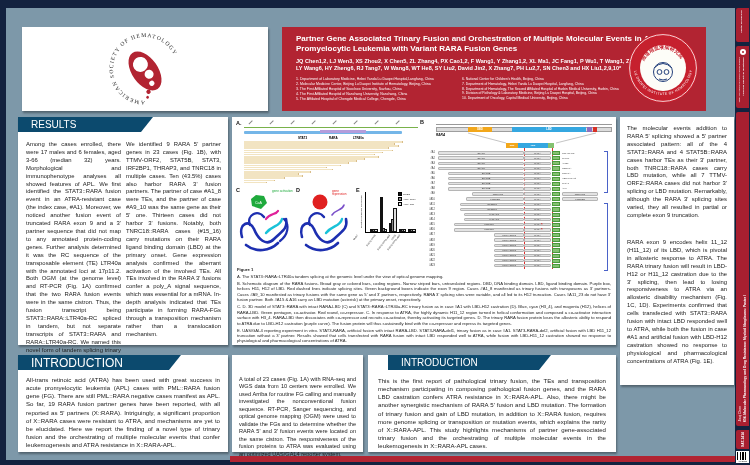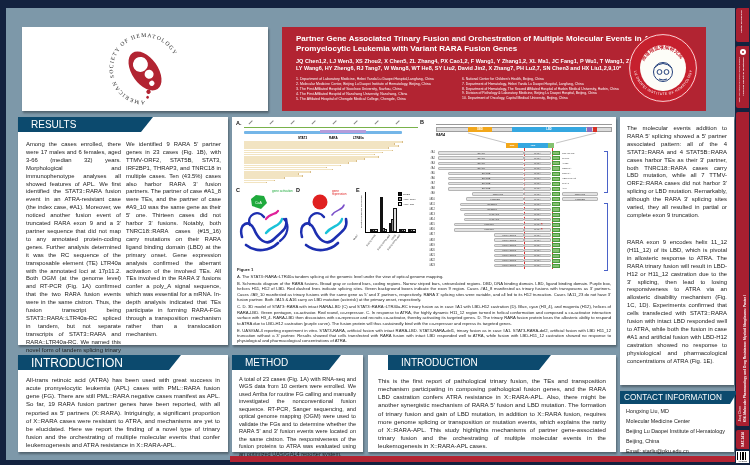--- a/index.html
+++ b/index.html
@@ -411,39 +411,28 @@
     <div style="position:absolute;left:7px;top:8px;width:100px" class="bodytxt">The molecular events addition to RARA 5' splicing showed a 5' partner associated pattern: all of the 4 STAT3::RARA and 4 STAT5B::RARA cases harbor TEs as their 3' partner, both TNRC18::RARA cases carry LBD mutation, while all 7 TTMV-ORF2::RARA cases did not harbor 3' splicing or LBD mutation. Remarkably, although the RARA 3' splicing sites varied, they all resulted in partial or complete exon 9 truncation.</div>
     <div style="position:absolute;left:7px;top:122px;width:100px" class="bodytxt">RARA exon 9 encodes helix 11_12 (H11_12) of its LBD, which is pivotal in allosteric response to ATRA. The RARA trinary fusion will result in LBD-H12 or H11_12 castration due to the 3' splicing, then lead to losing responsiveness to ATRA via an allosteric disability mechanism (Fig. 1C, 1D). Experiments confirmed that cells transfected with STAT3::RARA fusion with intact LBD responded well to ATRA, while both the fusion in case #A1 and artificial fusion with LBD-H12 castration showed no response to physiological and pharmacological concentrations of ATRA (Fig. 1E).</div>
   </div>
 
   <div class="box" style="left:12px;top:347px;width:210px;height:97px">
     <div class="banner" style="width:150px;height:15px;font-size:12px">INTRODUCTION</div>
     <div style="position:absolute;left:8px;top:21px;width:194px;font-size:6.1px" class="bodytxt">All-trans retinoic acid (ATRA) has been used with great success in acute promyelocytic leukemia (APL) cases with PML::RARA fusion gene (FG). There are still PML::RARA negative cases manifest as APL. So far, 19 RARA fusion partner genes have been reported, with all reported as 5' partners (X::RARA). Intriguingly, a significant proportion of X::RARA cases were resistant to ATRA, and mechanisms are yet to be elucidated. Here we report the finding of a novel type of trinary fusion and the orchestrating of multiple molecular events that confer leukemogenesis and ATRA resistance in X::RARA-APL.</div>
   </div>
 
   <div class="box" style="left:226px;top:347px;width:131px;height:97px">
-    <div class="banner" style="width:96px;height:15px;font-size:10px">METHOD</div>
     <div style="position:absolute;left:7px;top:21px;width:117px;font-size:5.6px" class="bodytxt">A total of 23 cases (Fig. 1A) with RNA-seq and WGS data from 10 centers were enrolled. We used Arriba for routine FG calling and manually investigated the nonconventional fusion sequence. RT-PCR, Sanger sequencing, and optical genome mapping (OGM) were used to validate the FGs and to determine whether the RARA 5' and 3' fusion events were located on the same cistron. The responsiveness of the fusion proteins to ATRA was evaluated using an optimized UAS/GAL4 reporter system.</div>
   </div>
 
   <div class="box" style="left:362px;top:347px;width:248px;height:97px">
     <div class="banner" style="left:20px;width:150px;height:15px;font-size:10px">INTRODUCTION</div>
     <div style="position:absolute;left:10px;top:22px;width:228px;font-size:6.1px" class="bodytxt">This is the first report of pathological trinary fusion, the TEs and transposition mechanism participating in composing pathological fusion genes, and the RARA LBD castration confers ATRA resistance in X::RARA-APL. Also, there might be another synergistic mechanism of RARA 5' fusion and LBD mutation. The formation of trinary fusion and gain of LBD mutation, in addition to X::RARA fusion, requires more genome splicing or transposition or mutation events, which explains the rarity of X::RARA-APL. This study highlights mechanisms of partner gene-associated trinary fusion and the orchestrating of multiple molecular events in the leukemogenesis in X::RARA-APL cases.</div>
   </div>
 
-  <div class="box" style="left:614px;top:383px;width:114px;height:61px">
-    <div class="banner" style="width:114px;height:13px;font-size:8.2px;padding-left:4px;clip-path:polygon(0 0,100% 0,calc(100% - 8px) 100%,0 100%)">CONTACT INFORMATION</div>
-    <div id="contact-lines" style="position:absolute;left:6px;top:17px;width:104px;font-size:5.4px;color:#1b1b1b">
-        <div style="margin-bottom: 4px;">Hongxing Liu, MD</div>
-        <div style="margin-bottom: 4px;">Molecular Medicine Center</div>
-        <div style="margin-bottom: 4px;">Beijing Lu Daopei Institute of Hematology</div>
-        <div style="margin-bottom: 4px;">Beijing, China</div>
-        <div style="margin-bottom: 4px;">Email: starliu@pku.edu.cn</div>
-      </div>
-  </div>
 </div>
 
 <div style="position:absolute;left:230px;top:456px;width:505px;height:6px;background:#b22432"></div>
 
 <div style="position:absolute;left:736px;top:0;width:14px;height:465px;background:#13223f">
   <div class="tab" style="top:8px;height:34px">
     <span class="vt" style="position:absolute;left:4px;top:2px;font-size:2.5px;font-weight:bold">Poster Disclosures</span>
   </div>
   <div class="tab" style="top:46px;height:62px">
     <span style="position:absolute;left:3.5px;top:2.5px;width:6px;height:6px;border-radius:50%;background:#fff"></span>

